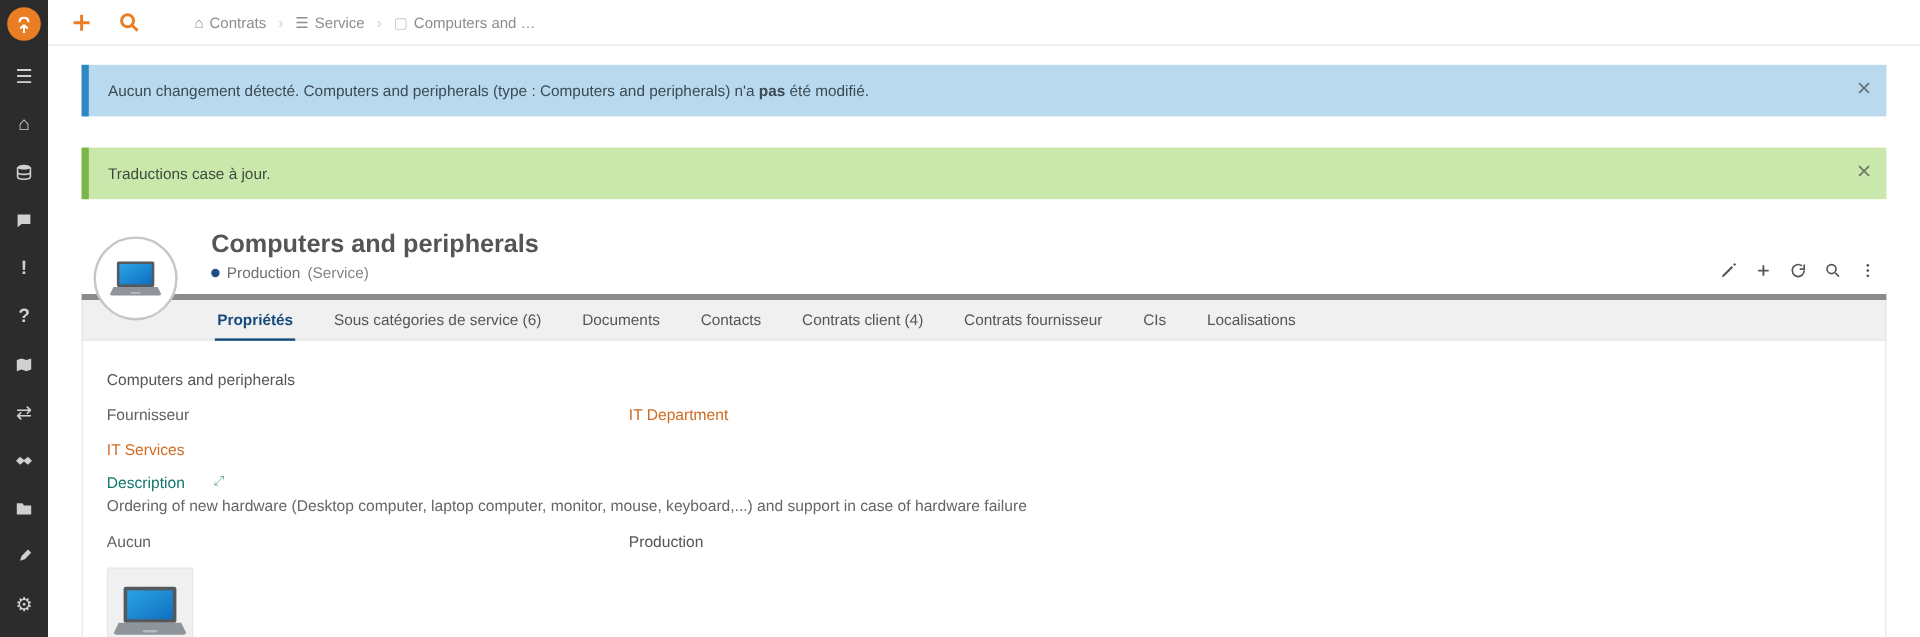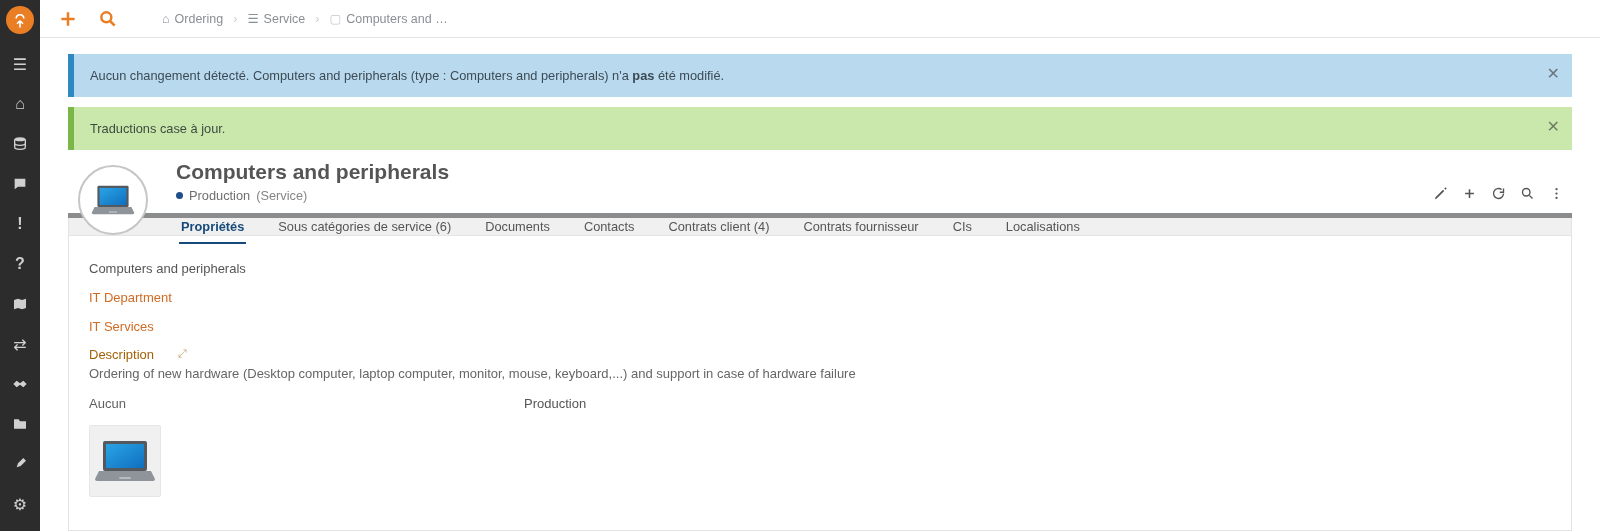--- a/index.html
+++ b/index.html
@@ -74,21 +74,21 @@
   }
   .crumbs .sep { color:#ccc; }
   .crumbs .ci { display:flex;align-items:center;gap:5px; }
 
   .content { flex:1; padding: 16px 28px 24px; }
 
   
   .alert {
     position: relative;
     padding: 14px 52px 14px 16px;
-    margin-bottom: 10px;
+    margin-bottom: 26px;
     font-size: 12.8px;
     border-left: 6px solid;
   }
   .alert.info { background: var(--blue-bg); border-left-color: var(--blue-border); color:#3c4a54;}
   .alert.success { background: var(--green-bg); border-left-color: var(--green-border); color:#3c4a3f;}
   .alert .close {
     position:absolute; right:12px; top:10px;
     font-size:16px; color:#333; opacity:.6;
   }
 
@@ -129,21 +129,21 @@
 
   .thick-sep { height:5px; background: var(--grey-separator); margin-top:4px;}
 
   
   .tabbar {
     display:flex; align-items:center;
     background: var(--header-grey);
     border: 1px solid var(--panel-border);
     border-top: none;
     padding-left: 110px;
-    height: 18px;
+    height: 34px;
     gap: 30px;
     font-size: 12.8px;
     color:#555;
   }
   .tab { padding: 8px 2px; }
   .tab.active { color: var(--tab-active); font-weight:600; border-bottom: 2px solid var(--tab-active); margin-bottom:-1px;}
 
   
   .panel {
     border: 1px solid var(--panel-border);
@@ -156,21 +156,21 @@
     padding: 7px 0;
     font-size: 13px;
   }
   .plabel {
     width: 435px;
     color:#616161;
   }
   .pval { color:#555; }
   .pval.link { color: var(--link); }
   .desc-block { margin: 6px 0 8px; }
-  .desc-label { color:#a16207; margin-bottom:4px; display:flex;gap:24px;}
+  .desc-label { color:#0f766e; margin-bottom:4px; display:flex;gap:24px;}
   .desc-text { color:#666; }
   .icon-cell {
     width: 72px;height:72px;
     background: var(--header-grey);
     border:1px solid #e6e6e6;
     display:flex;align-items:center;justify-content:center;
     border-radius:2px;
   }
 
   
@@ -265,21 +265,21 @@
       <div class="tb-icon" title="Search">
         <svg width="20" height="20" viewBox="0 0 24 24" stroke="currentColor" stroke-width="3" fill="none">
             <circle cx="10" cy="10" r="6"></circle>
             <path d="M20 20l-5-5"></path>
           </svg>
       </div>
 
       <div class="crumbs">
         <span class="ci">
           <span class="gly">⌂</span>
-          <span class="lbl">Ordering</span>
+          <span class="lbl">Contrats</span>
         </span>
         <span class="sep gly">›</span>
         <span class="ci">
           <span class="gly">☰</span>
           <span class="lbl">Service</span>
         </span>
         <span class="sep gly">›</span>
         <span class="ci">
           <span class="gly" style="opacity:.5">▢</span>
           <span class="lbl">Computers and …</span>
@@ -361,20 +361,21 @@
           <div class="tab">Contrats fournisseur</div>
           <div class="tab">CIs</div>
           <div class="tab">Localisations</div>
         </div>
 
         <div class="panel">
           <div class="prow">
             <div class="pval">Computers and peripherals</div>
           </div>
           <div class="prow">
+            <div class="plabel">Fournisseur</div>
             <div class="pval link">IT Department</div>
           </div>
           <div class="prow">
             <div class="pval link">IT Services</div>
           </div>
           <div class="desc-block">
             <div class="desc-label">
               <span>Description</span>
               <span class="gly" style="font-size:11px;opacity:.6">⤢</span>
             </div>

